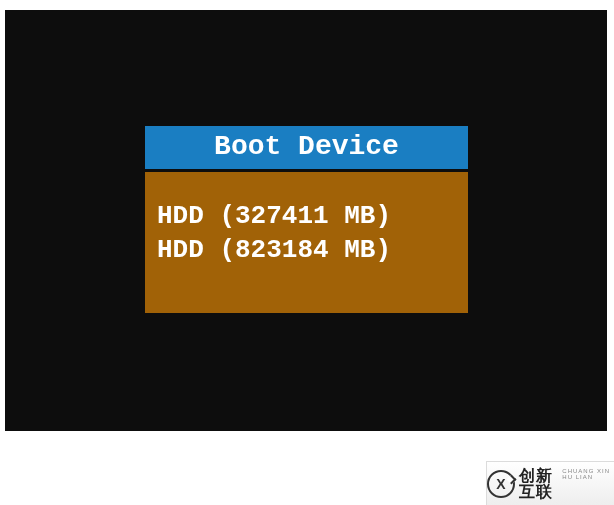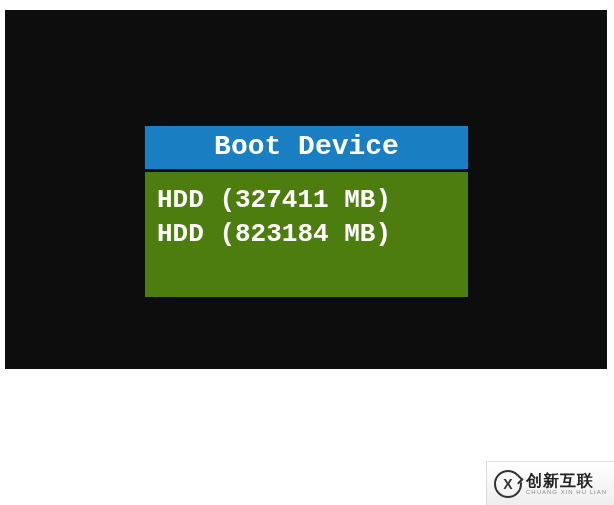--- a/index.html
+++ b/index.html
@@ -12,42 +12,42 @@
       height: 505px;
       background: #ffffff;
       position: relative;
       font-family: "Courier New", Courier, monospace;
     }
     .screen {
       position: absolute;
       top: 10px;
       left: 5px;
       width: 602px;
-      height: 359px;
+      height: 421px;
       background: #0d0d0d;
     }
     .boot-menu {
       position: absolute;
       top: 116px;
       left: 140px;
       width: 323px;
     }
     .boot-title {
       background: #1a7ec2;
       color: #ffffff;
       font-size: 28px;
       font-weight: bold;
       text-align: center;
       padding: 5px 0 7px 0;
       letter-spacing: 0px;
       border-bottom: 3px solid #0d0d0d;
     }
     .boot-list {
-      background: #4d7c0f;
-      padding: 12px 12px 45px 12px;
+      background: #a16207;
+      padding: 28px 12px 45px 12px;
     }
     .boot-item {
       color: #ffffff;
       font-size: 26px;
       font-weight: bold;
       line-height: 1.3;
       white-space: nowrap;
       letter-spacing: 0px;
       cursor: pointer;
     }
@@ -87,21 +87,21 @@
       top: 4px;
       width: 5px;
       height: 5px;
       background: #fff;
       border-top: 2px solid #333;
       border-right: 2px solid #333;
       transform: rotate(45deg);
     }
     .logo-text-block {
       display: flex;
-      flex-direction: column;
+      flex-direction: row;
       line-height: 1;
       font-family: Arial, sans-serif;
     }
     .logo-main {
       font-size: 16px;
       font-weight: bold;
       color: #222222;
       letter-spacing: 1px;
     }
     .logo-sub {

